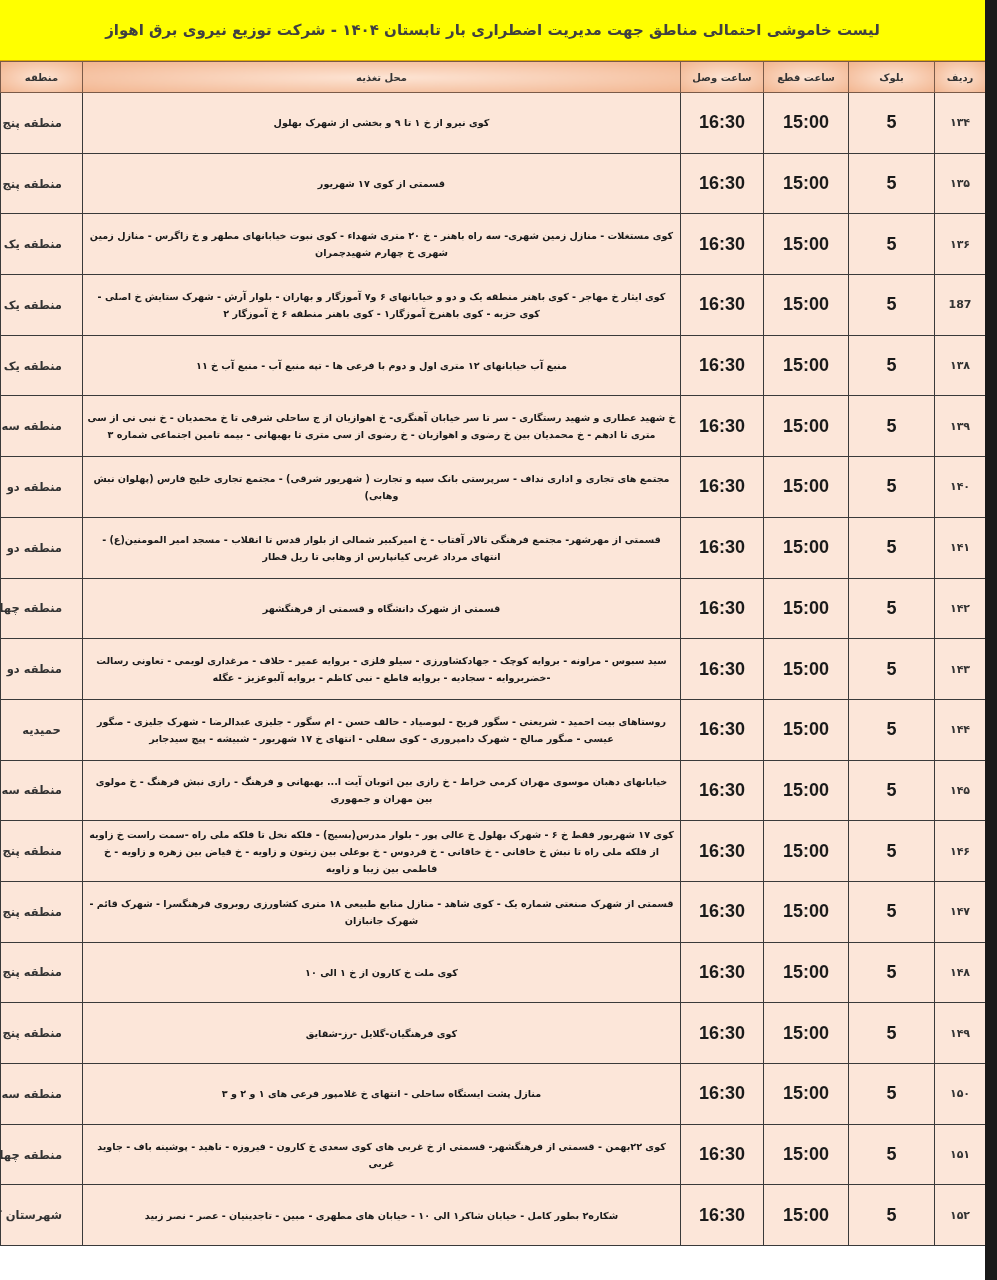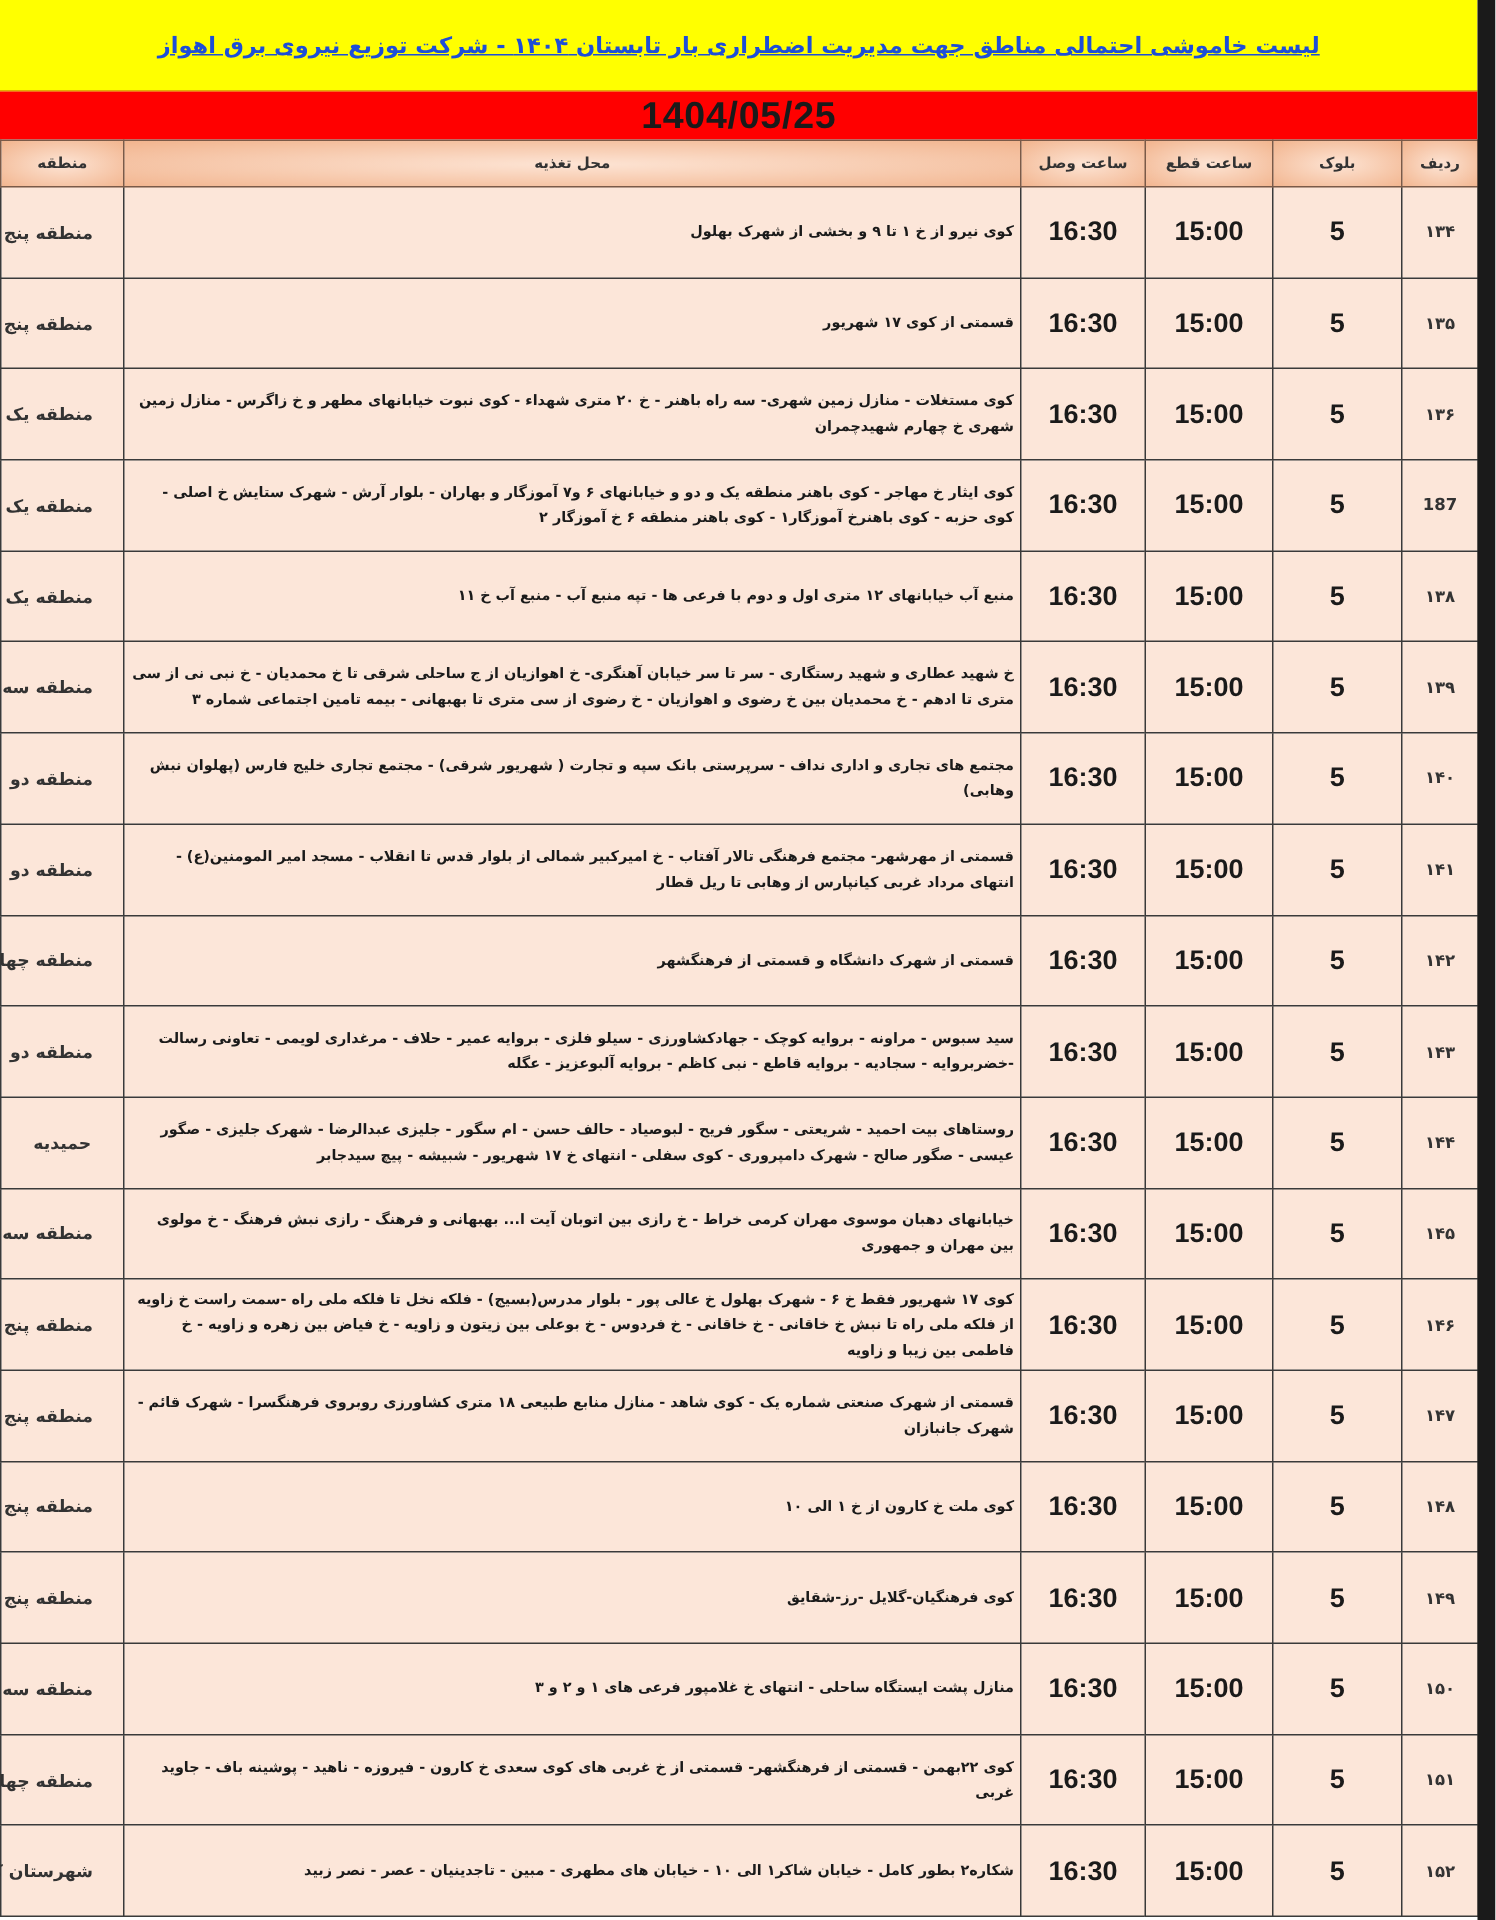--- a/index.html
+++ b/index.html
@@ -12,24 +12,23 @@
   .right-strip {
     position:absolute; top:0; right:0; width:12px; height:1280px;
     background:#1a1a1a;
   }
   .sheet {
     position:absolute; left:0; top:0; width:985px;
   }
   .title-bar {
     height:60px; background:#ffff00;
     display:flex; align-items:center; justify-content:center;
-    font-weight:bold; font-size:15px; color:#1d4ed8;
+    font-weight:bold; font-size:15px; color:#404040;
     direction:rtl;
     border-bottom:1px solid #e0b000;
-    text-decoration:underline;
   }
   .date-bar {
     height:32px; background:#ff0000;
     display:flex; align-items:center; justify-content:center;
     font-family:"Liberation Sans", sans-serif;
     font-weight:bold; font-size:25px; color:#1a1a1a;
     letter-spacing:0.5px;
   }
   table {
     border-collapse:collapse; width:985px; table-layout:fixed;
@@ -44,29 +43,28 @@
   }
   td {
     height:59.7px; background:#fce6d9;
     border:1px solid #3a3a3a;
     text-align:center; vertical-align:middle;
     padding:0 4px;
     color:#1a1a1a;
   }
   td.row-no { font-size:11px; font-weight:bold; color:#333; }
   td.num { font-family:"Liberation Sans", sans-serif; font-weight:bold; font-size:18px; }
-  td.feed { font-size:9.6px; font-weight:bold; line-height:17px;text-align:right; }
+  td.feed { font-size:9.6px; font-weight:bold; line-height:17px; }
   td.region { font-size:11.5px; font-weight:bold; color:#333; white-space:nowrap; padding:0 20px; }
 </style>
 </head>
 <body>
 
 <div class="sheet">
   <div class="title-bar">لیست خاموشی احتمالی مناطق جهت مدیریت اضطراری بار تابستان ۱۴۰۴ - شرکت توزیع نیروی برق اهواز</div>
-  <div class="date-bar">1404/05/25</div>
 
   <table>
     <colgroup>
       <col style="width:51px">
       <col style="width:86px">
       <col style="width:85px">
       <col style="width:83px">
       <col style="width:598px">
       <col style="width:82px">
     </colgroup>

